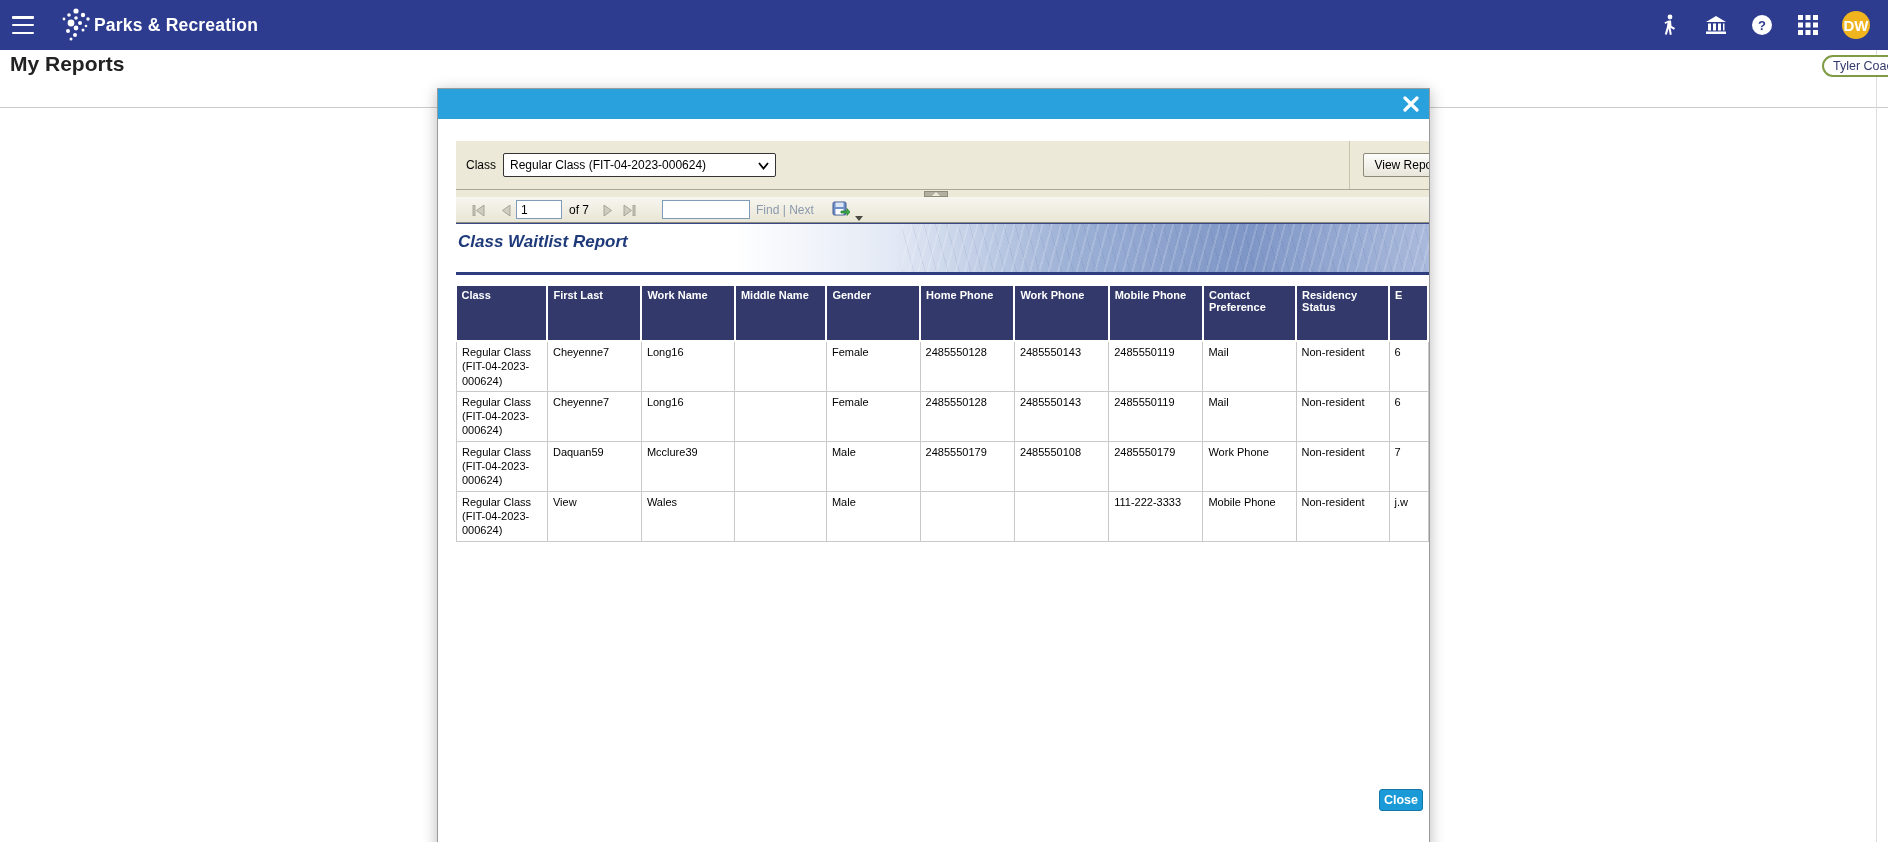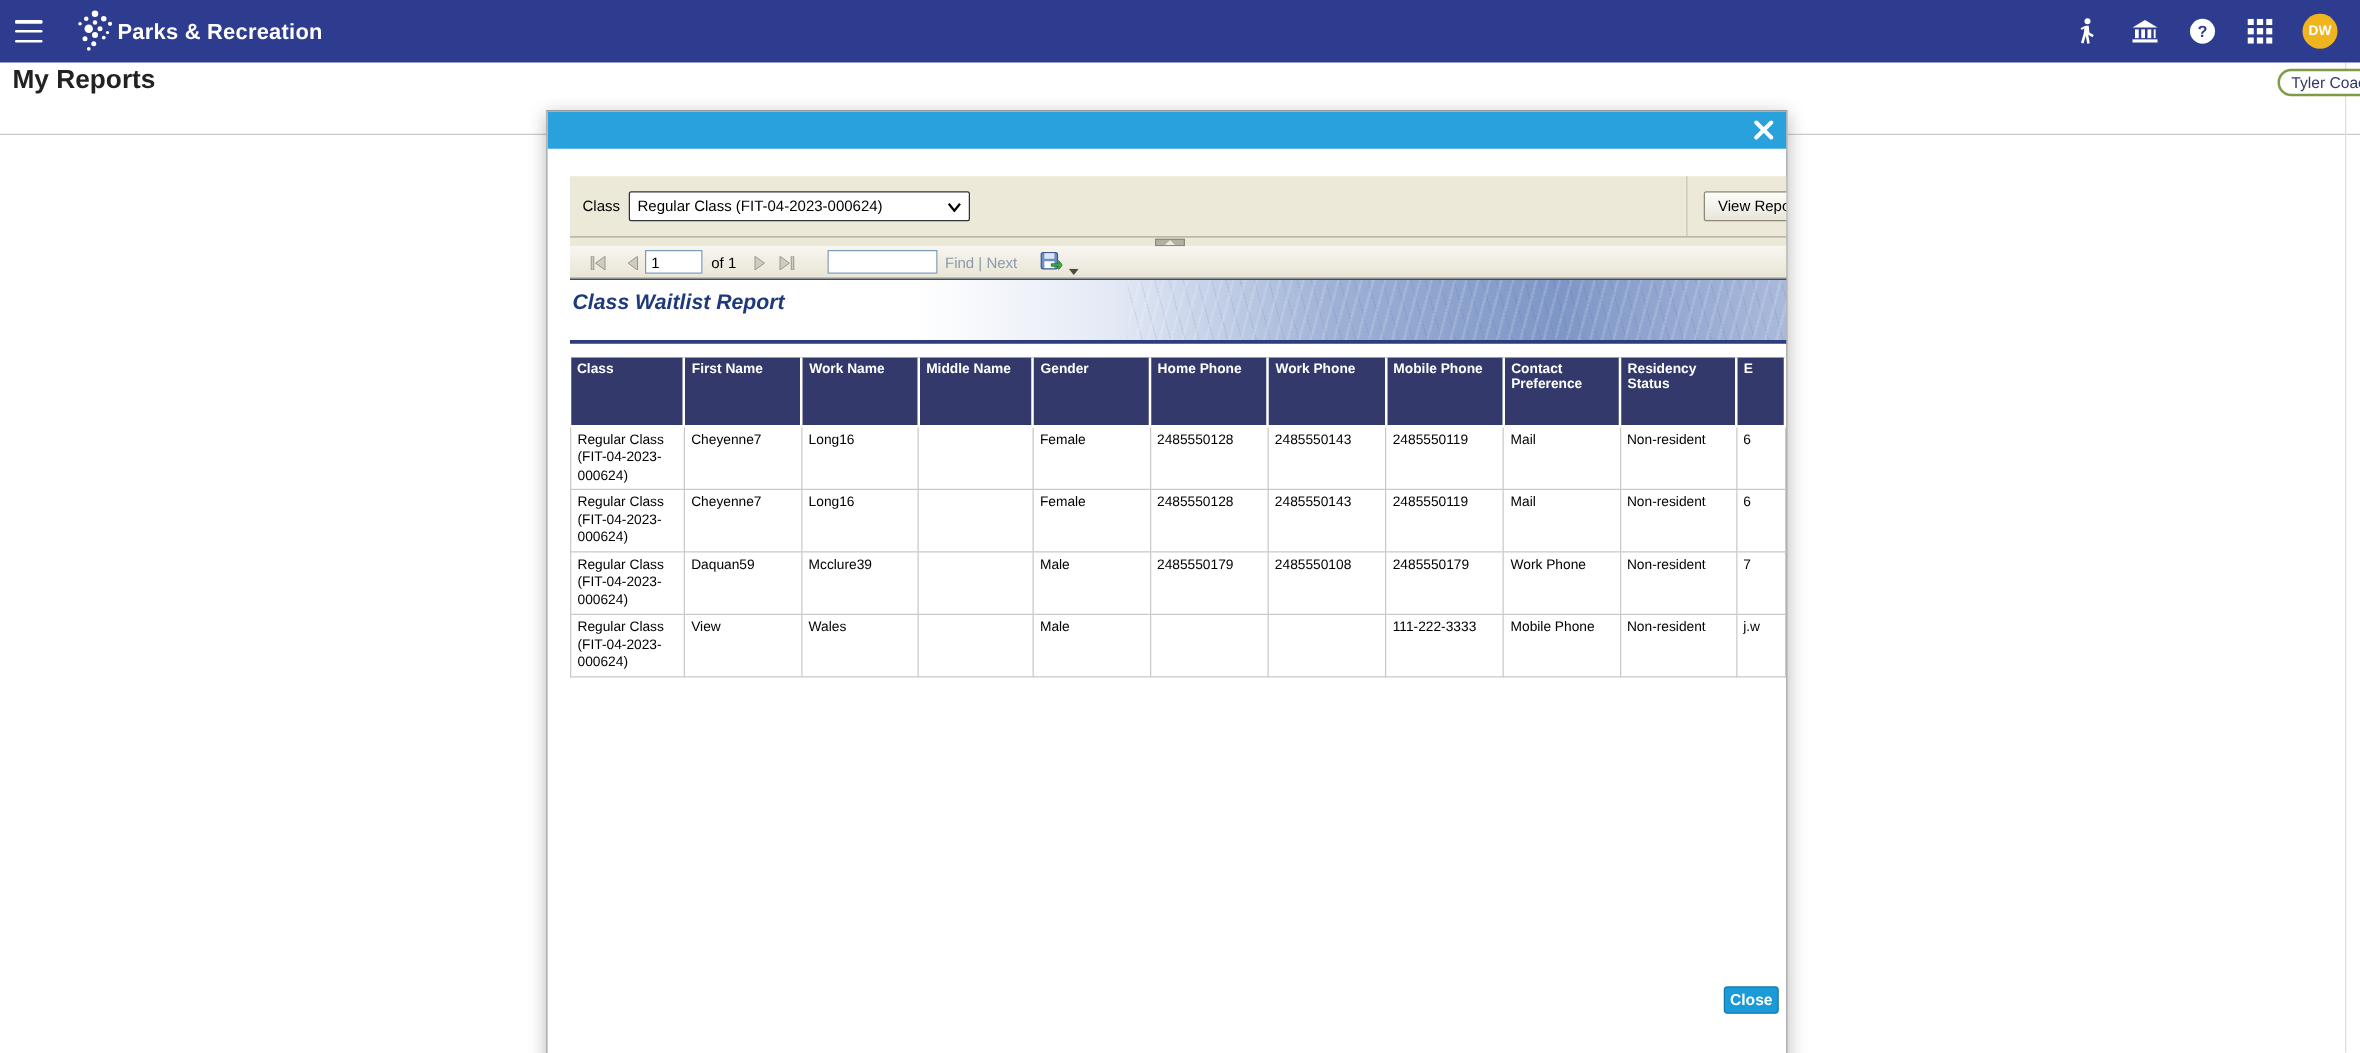--- a/index.html
+++ b/index.html
@@ -10,21 +10,21 @@
   .topbar { position:absolute; left:0; top:0; width:1888px; height:50px;
             background:#2e3c8f; display:flex; align-items:center; z-index:5; }
   .hamburger { width:26px; height:20px; margin-left:10px; display:flex; flex-direction:column;
                justify-content:space-between; cursor:pointer; padding:1px 2px; }
   .hamburger span { display:block; height:2.5px; background:#fff; border-radius:1px; }
   .logo { margin-left:22px; width:36px; height:38px; }
   .app-title { color:#fff; font-size:17.5px; font-weight:700; margin-left:0; letter-spacing:.2px; }
   .topbar-right { margin-left:auto; display:flex; align-items:center; gap:22px; margin-right:18px; }
   .tb-icon { width:24px; height:24px; display:flex; align-items:center; justify-content:center; cursor:pointer; }
   .avatar { width:28px; height:28px; border-radius:50%; background:#f0b41e; color:#fff;
-            font-size:11px; font-weight:700; display:flex; align-items:center; justify-content:center; cursor:pointer; }
+            font-size:15px; font-weight:700; display:flex; align-items:center; justify-content:center; cursor:pointer; }
 
   .user-pill { position:absolute; left:1822px; top:55px; height:22px; padding:2px 10px 3px 9px;
                border:2px solid #7f9c45; border-radius:12px; background:#fff; color:#333a6b;
                font-size:12.5px; white-space:nowrap; z-index:6; }
 
   .page-title { position:absolute; left:10px; top:52px; font-size:21px; font-weight:700; color:#222; }
   .page-divider { position:absolute; left:0; top:107px; width:1888px; height:1px; background:#ccc; }
   .right-edge-line { position:absolute; left:1876px; top:50px; width:1px; height:792px; background:#ddd; }
 
   
@@ -203,21 +203,21 @@
           <rect x="1" y="0" width="2" height="11" fill="#cfccc0" stroke="#9a978a" stroke-width="0.8"></rect>
           <path d="M12 0 L4.5 5.5 L12 11 Z" fill="#cfccc0" stroke="#9a978a" stroke-width="0.8"></path>
         </svg>
     </div>
     <div class="nav-btn" style="left:42px">
       <svg width="9" height="11" viewBox="0 0 9 11">
           <path d="M8 0 L0.5 5.5 L8 11 Z" fill="#cfccc0" stroke="#9a978a" stroke-width="0.8"></path>
         </svg>
     </div>
     <input class="page-input" value="1" style="">
-    <div class="of-label">of 1</div>
+    <div class="of-label">of 7</div>
     <div class="nav-btn" style="left:143px">
       <svg width="9" height="11" viewBox="0 0 9 11">
           <path d="M1 0 L8.5 5.5 L1 11 Z" fill="#cfccc0" stroke="#9a978a" stroke-width="0.8"></path>
         </svg>
     </div>
     <div class="nav-btn" style="left:165px">
       <svg width="13" height="11" viewBox="0 0 13 11">
           <path d="M1 0 L8.5 5.5 L1 11 Z" fill="#cfccc0" stroke="#9a978a" stroke-width="0.8"></path>
           <rect x="10" y="0" width="2" height="11" fill="#cfccc0" stroke="#9a978a" stroke-width="0.8"></rect>
         </svg>
@@ -256,21 +256,21 @@
         <col style="width: 96px;">
         <col style="width: 96px;">
         <col style="width: 96px;">
         <col style="width: 95px;">
         <col style="width: 95px;">
         <col style="width: 40px;">
       </colgroup>
       <thead>
         <tr>
           <th>Class</th>
-          <th>First Name</th>
+          <th>First Last</th>
           <th>Work Name</th>
           <th>Middle Name</th>
           <th>Gender</th>
           <th>Home Phone</th>
           <th>Work Phone</th>
           <th>Mobile Phone</th>
           <th>Contact Preference</th>
           <th>Residency Status</th>
           <th>E</th>
         </tr>

